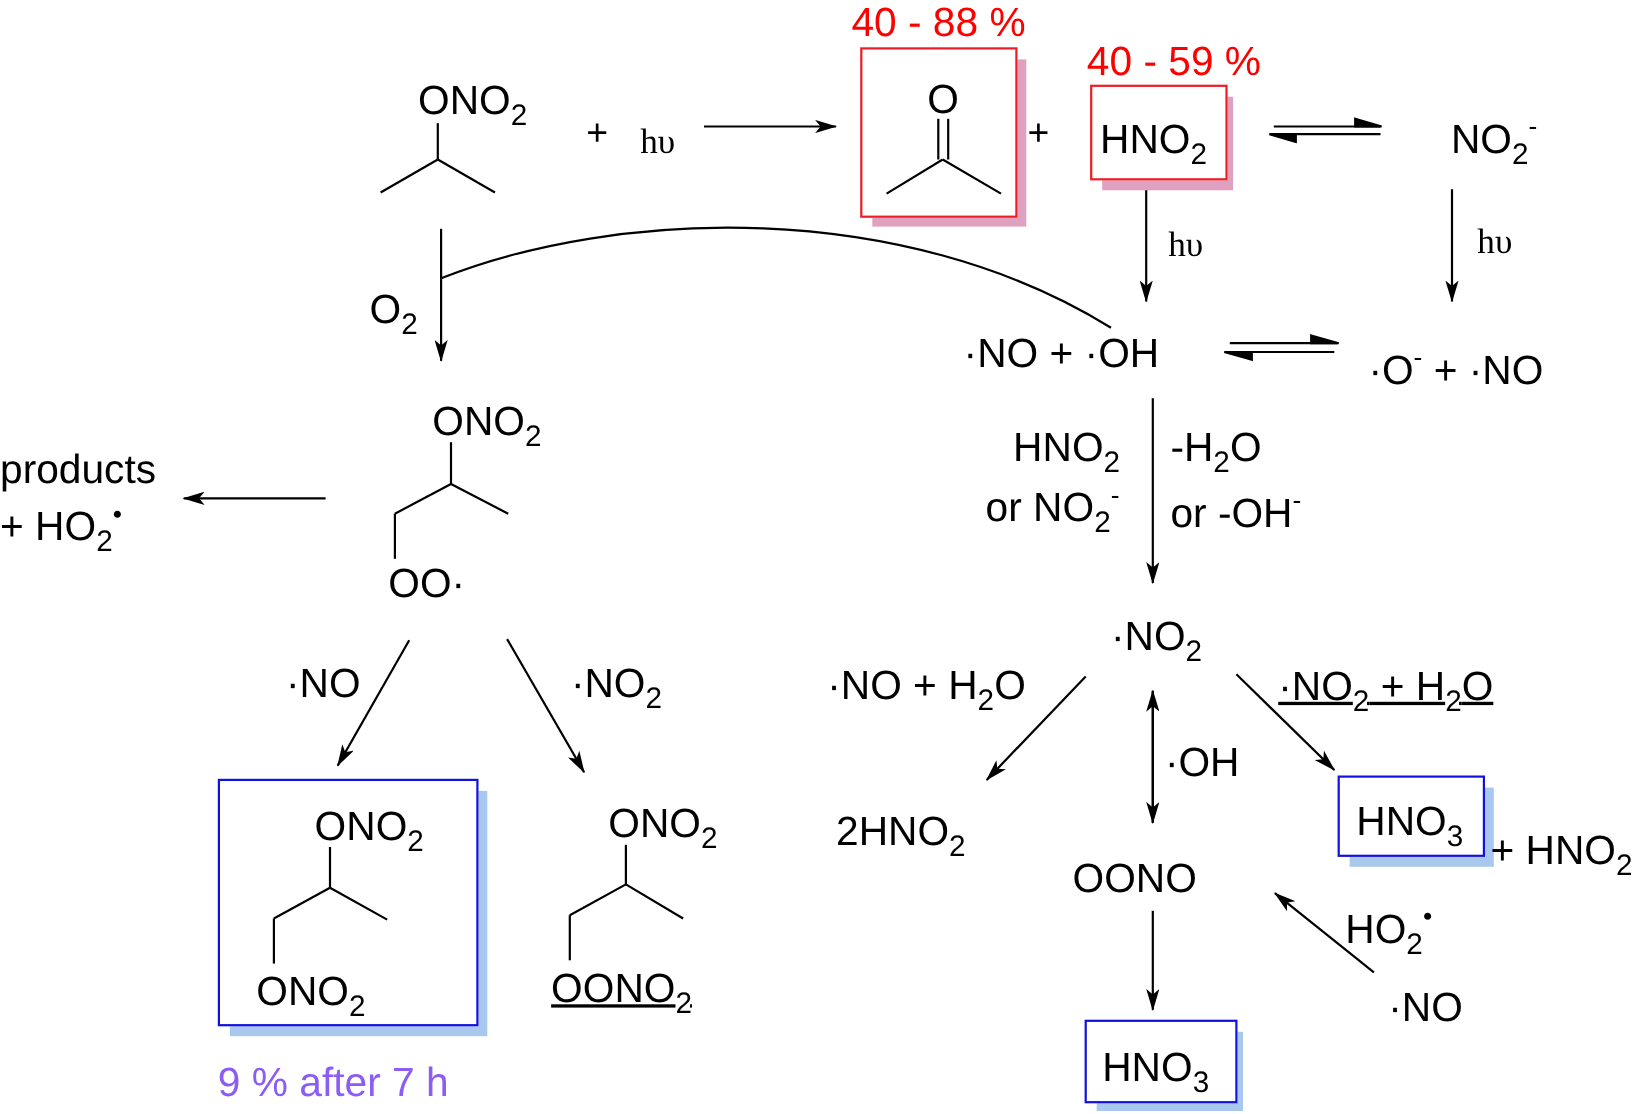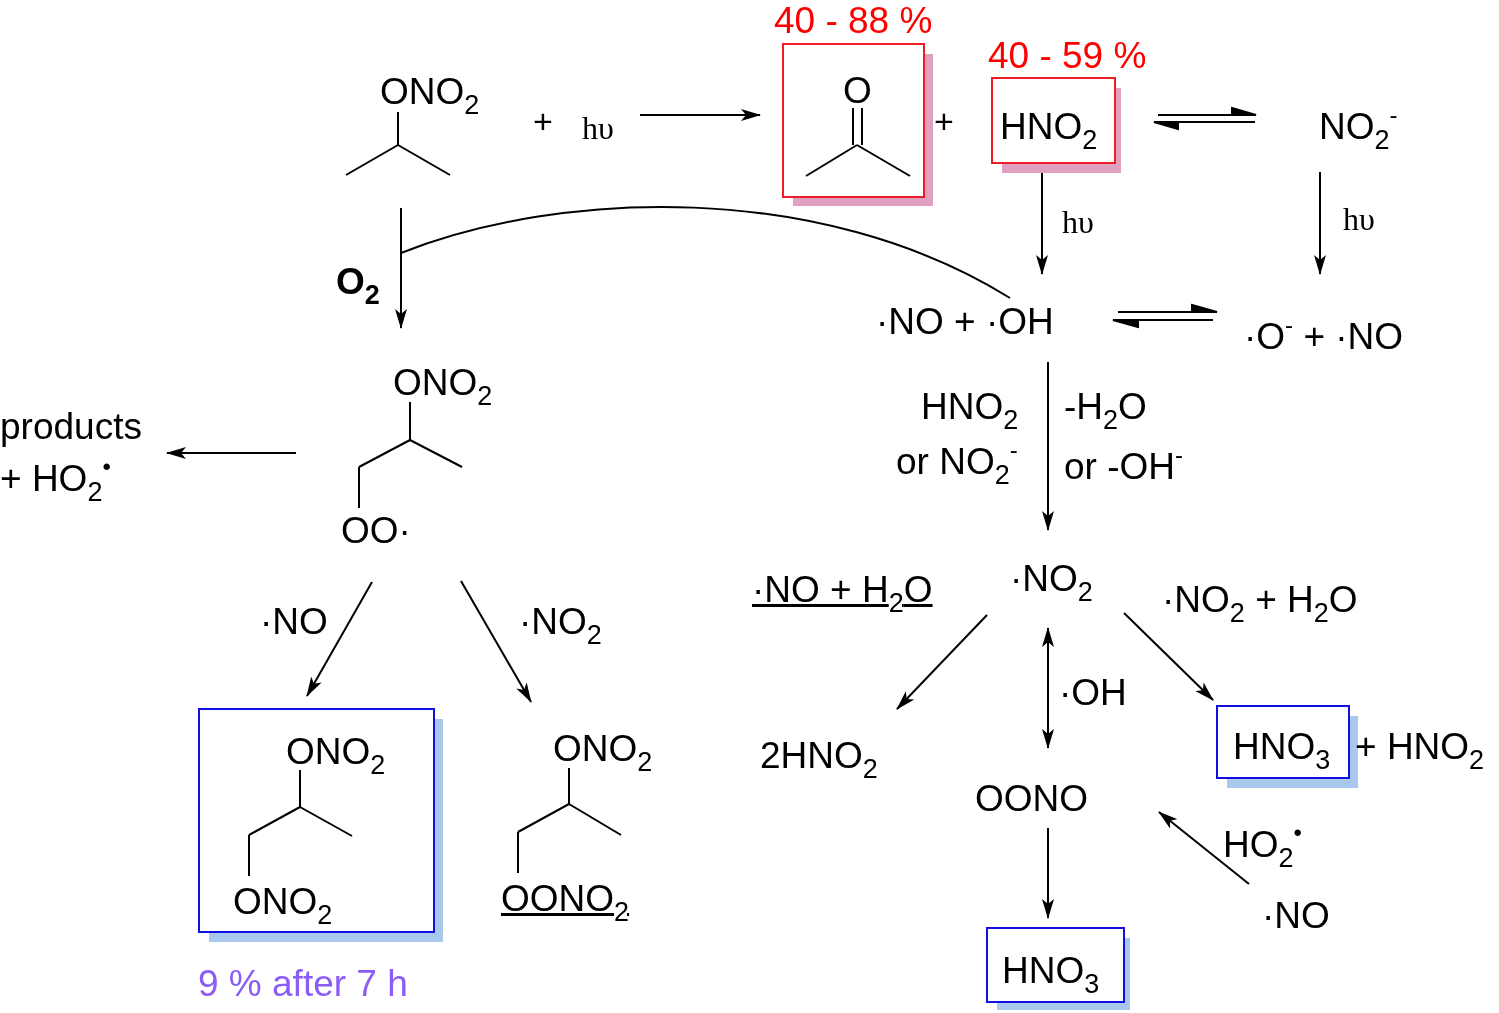--- a/index.html
+++ b/index.html
@@ -138,24 +138,24 @@
 <div class="lbl" style="left:1000px;top:108px;"><span>HNO</span><sub>2</sub></div>
 
 <div class="lbl" style="left:1283px;top:108px;margin-left:36px;"><span>NO</span><sub>2</sub><sup>-</sup></div>
 
 <div class="lbl" style="left:1062px;top:206px;font-size:32px;font-family:'Liberation Serif',serif;">hυ</div>
 <div class="lbl" style="left:1343px;top:203px;font-size:32px;font-family:'Liberation Serif',serif;">hυ</div>
 
 <div class="lbl" style="left:876px;top:303px;">·NO + ·OH</div>
 <div class="lbl" style="left:1244px;top:304px;margin-top:14px;"><span>·O</span><sup>-</sup><span> + ·NO</span></div>
 
-<div class="lbl" style="left:336px;top:263px;font-weight:bold;"><span>O</span><sub>2</sub></div>
+<div class="lbl" style="left:336px;top:263px;"><span>O</span><sub>2</sub></div>
 
 <div class="lbl" style="left:393px;top:364px;"><span>ONO</span><sub>2</sub></div>
-<div class="lbl" style="left:341px;top:512px;">OO·</div>
+<div class="lbl" style="left:353px;top:512px;">OO·</div>
 
 <div class="lbl" style="left:0px;top:408px;">products</div>
 <div class="lbl" style="left:0px;top:460px;"><span>+ HO</span><sub>2</sub><sup>•</sup></div>
 
 <div class="lbl" style="left:921px;top:388px;"><span>HNO</span><sub>2</sub></div>
 <div class="lbl" style="left:896px;top:443px;"><span>or NO</span><sub>2</sub><sup>-</sup></div>
 <div class="lbl" style="left:1064px;top:388px;"><span>-H</span><sub>2</sub><span>O</span></div>
 <div class="lbl" style="left:1064px;top:448px;"><span>or -OH</span><sup>-</sup></div>
 
 <div class="lbl" style="left:1010px;top:560px;"><span>·NO</span><sub>2</sub></div>
@@ -163,23 +163,23 @@
 <div class="lbl" style="left:260px;top:603px;">·NO</div>
 <div class="lbl" style="left:519px;top:603px;"><span>·NO</span><sub>2</sub></div>
 
 <div class="lbl" style="left:286px;top:733px;"><span>ONO</span><sub>2</sub></div>
 <div class="lbl" style="left:233px;top:883px;"><span>ONO</span><sub>2</sub></div>
 <div class="lbl blue" style="left:198px;top:965px;">9 % after 7 h</div>
 
 <div class="lbl" style="left:553px;top:730px;"><span>ONO</span><sub>2</sub></div>
 <div class="lbl" style="left:501px;top:880px;text-decoration:underline;"><span>OONO</span><sub>2</sub></div>
 
-<div class="lbl" style="left:752px;top:571px;text-decoration:underline;"><span>·NO + H</span><sub>2</sub><span>O</span></div>
+<div class="lbl" style="left:752px;top:604px;"><span>·NO + H</span><sub>2</sub><span>O</span></div>
 <div class="lbl" style="left:760px;top:737px;"><span>2HNO</span><sub>2</sub></div>
 <div class="lbl" style="left:1059px;top:674px;">·OH</div>
-<div class="lbl" style="left:1162px;top:581px;"><span>·NO</span><sub>2</sub><span> + H</span><sub>2</sub><span>O</span></div>
+<div class="lbl" style="left:1162px;top:605px;text-decoration:underline;"><span>·NO</span><sub>2</sub><span> + H</span><sub>2</sub><span>O</span></div>
 <div class="lbl" style="left:1233px;top:728px;"><span>HNO</span><sub>3</sub></div>
-<div class="lbl" style="left:1355px;top:728px;text-align:right;"><span>+ HNO</span><sub>2</sub></div>
+<div class="lbl" style="left:1355px;top:754px;text-align:right;"><span>+ HNO</span><sub>2</sub></div>
 
 <div class="lbl" style="left:975px;top:780px;">OONO</div>
 <div class="lbl" style="left:1223px;top:826px;"><span>HO</span><sub>2</sub><sup>•</sup></div>
 <div class="lbl" style="left:1262px;top:897px;">·NO</div>
 <div class="lbl" style="left:1002px;top:952px;"><span>HNO</span><sub>3</sub></div>
 
 </body></html>

